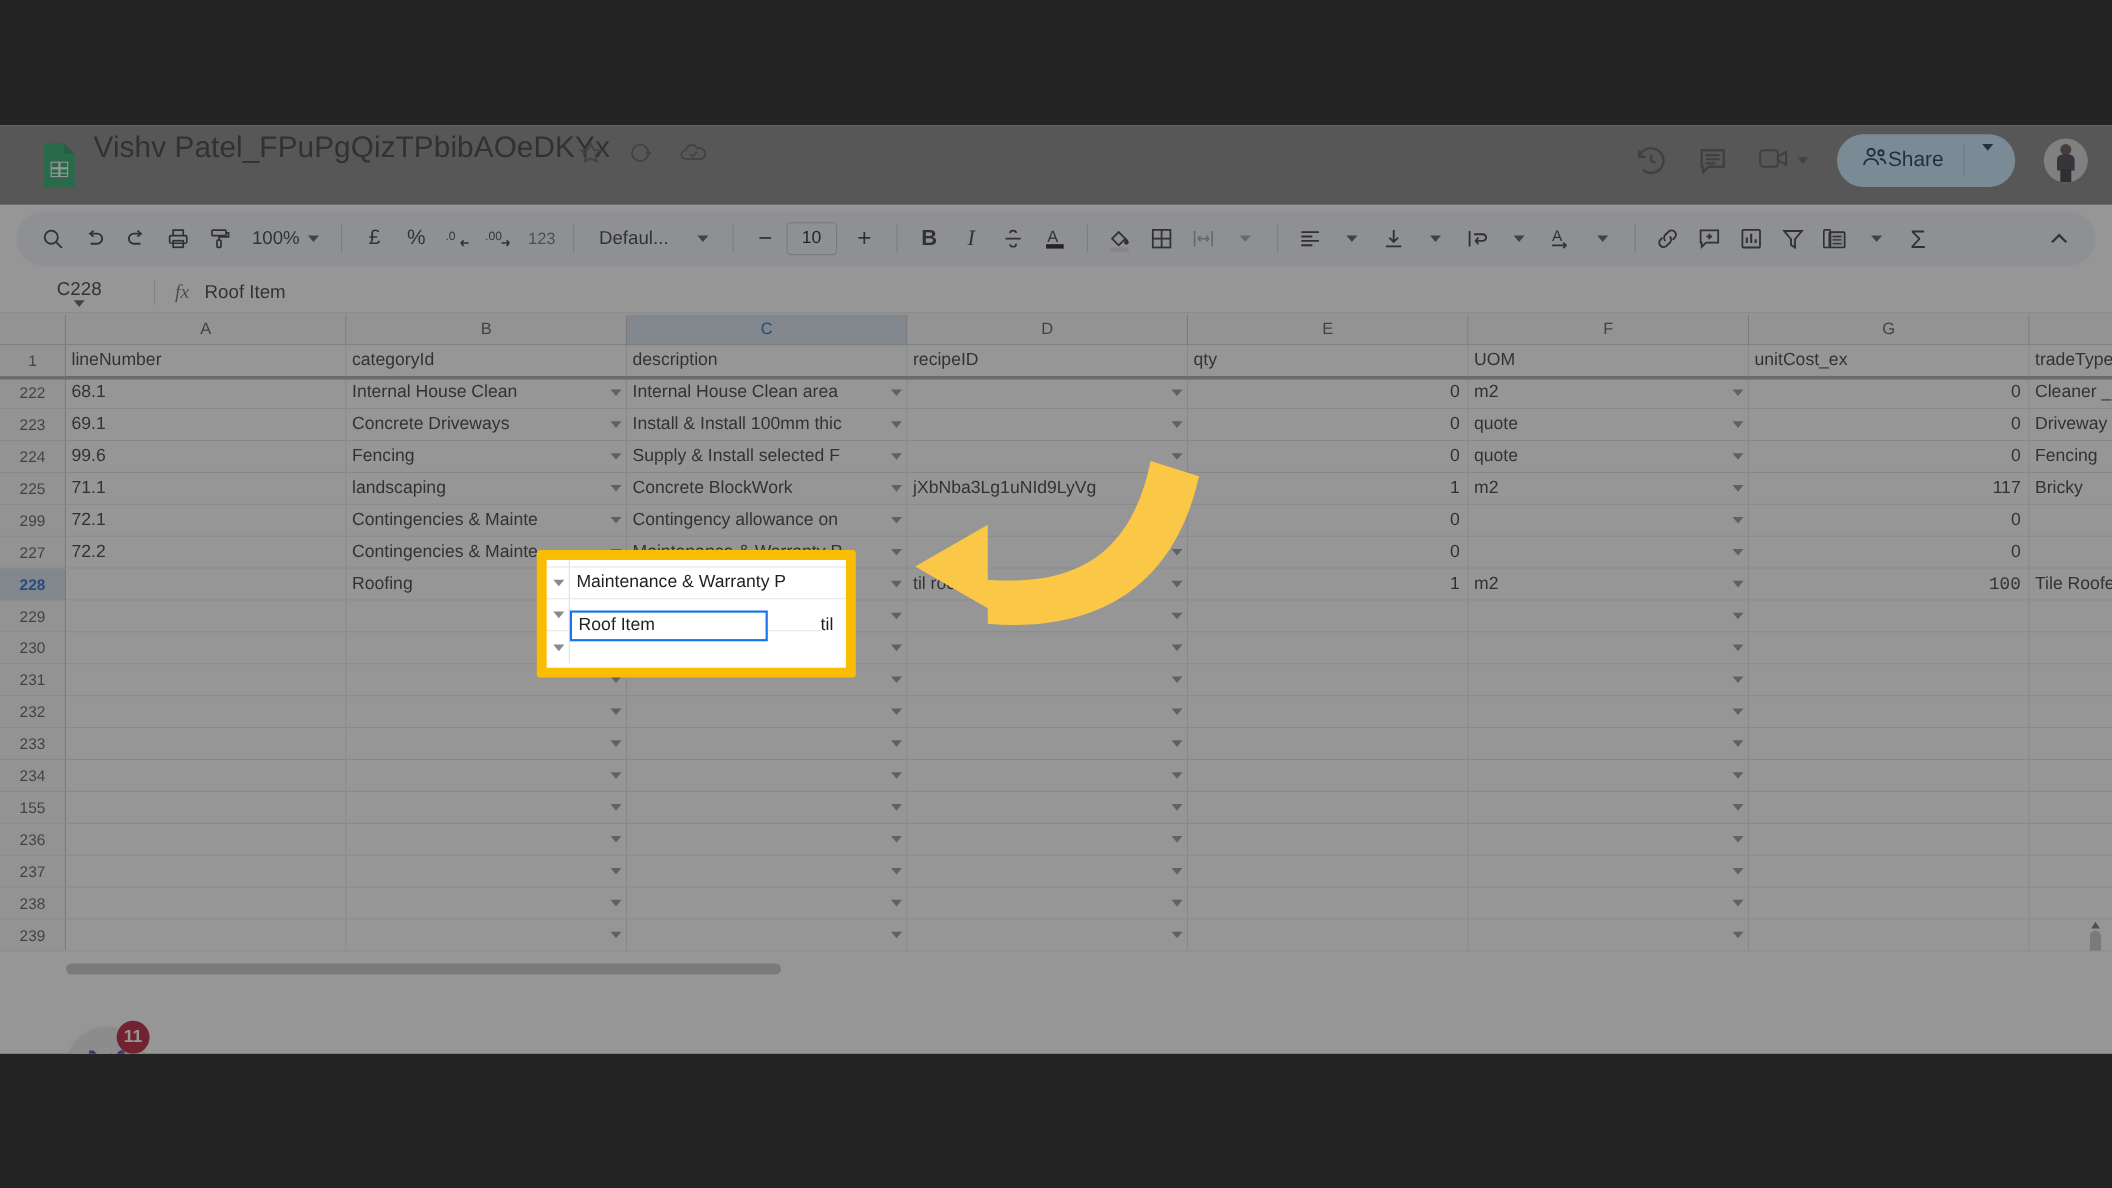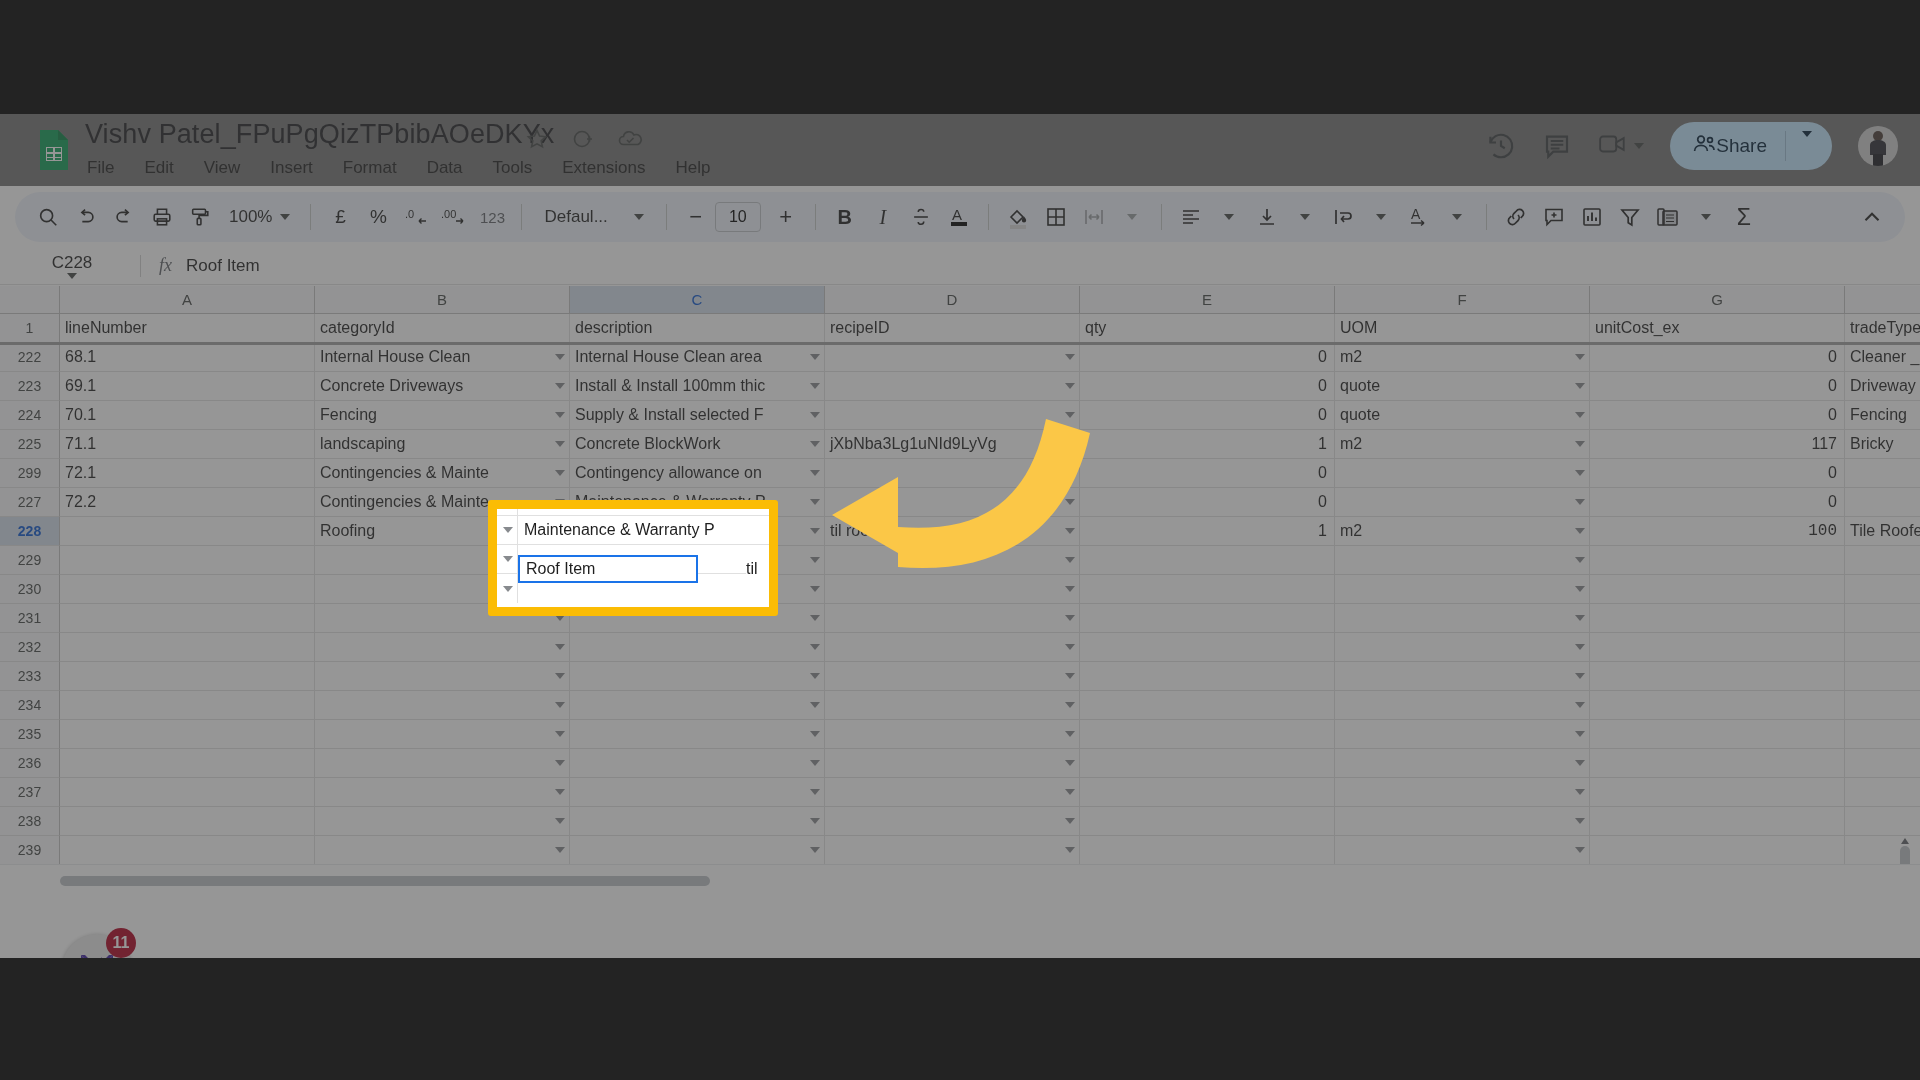--- a/index.html
+++ b/index.html
@@ -275,31 +275,20 @@
           </svg>
         </span>
         <span class="ti">
           <svg width="26" height="24" viewBox="0 0 26 24" fill="none" stroke="#444746" stroke-width="1.6">
             <path d="M6.5 17.5a4 4 0 010-8 5.5 5.5 0 0110.4-1.6A3.8 3.8 0 0121 17.5z"></path>
             <path d="M10 13l2.2 2.2L16.5 11"></path>
           </svg>
         </span>
       </div>
 
-      <div class="menubar">
-        <span>File</span>
-        <span>Edit</span>
-        <span>View</span>
-        <span>Insert</span>
-        <span>Format</span>
-        <span>Data</span>
-        <span>Tools</span>
-        <span>Extensions</span>
-        <span>Help</span>
-      </div>
 
       <div class="headright">
         <span class="hicon">
           <svg width="30" height="30" viewBox="0 0 24 24" fill="none" stroke="#3c4043" stroke-width="1.7">
             <path d="M3.5 9A9 9 0 1112 21a8.9 8.9 0 01-6-2.3"></path>
             <path d="M3.5 4.5V9.2H8"></path>
             <path d="M12 7.5V12l3 1.8"></path>
           </svg>
         </span>
         <span class="hicon">
@@ -617,21 +606,21 @@
             <div class="cell num" style="width: 255px;">
               <span>0</span>
             </div>
             <div class="cell" style="width: 255px;">
               <span>Driveway Contractor</span>
             </div>
           </div>
           <div class="row">
             <div class="rowh">224</div>
             <div class="cell" style="width: 255px;">
-              <span>70.1</span>
+              <span>99.6</span>
             </div>
             <div class="cell" style="width: 255px;">
               <span>Fencing</span>
               <span class="dv"></span>
             </div>
             <div class="cell" style="width: 255px;">
               <span>Supply &amp; Install selected F</span>
               <span class="dv"></span>
             </div>
             <div class="cell" style="width: 255px;">
@@ -957,21 +946,21 @@
               <span class="dv"></span>
             </div>
             <div class="cell num" style="width: 255px;">
               <span></span>
             </div>
             <div class="cell" style="width: 255px;">
               <span></span>
             </div>
           </div>
           <div class="row">
-            <div class="rowh">235</div>
+            <div class="rowh">155</div>
             <div class="cell" style="width: 255px;">
               <span></span>
             </div>
             <div class="cell" style="width: 255px;">
               <span></span>
               <span class="dv"></span>
             </div>
             <div class="cell" style="width: 255px;">
               <span></span>
               <span class="dv"></span>

